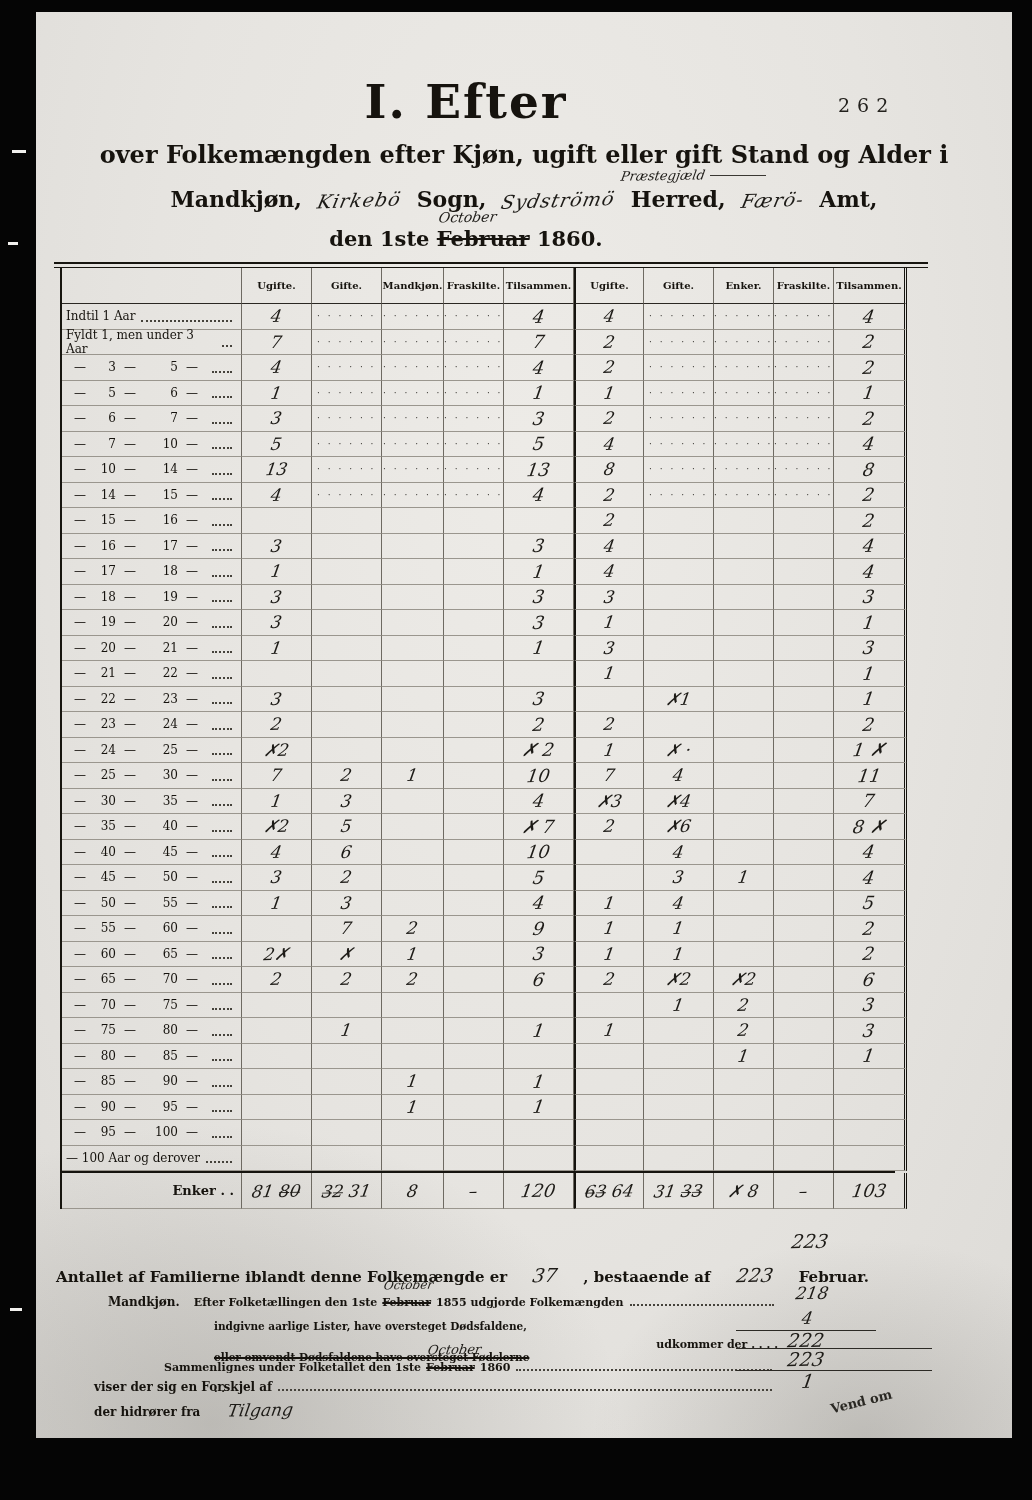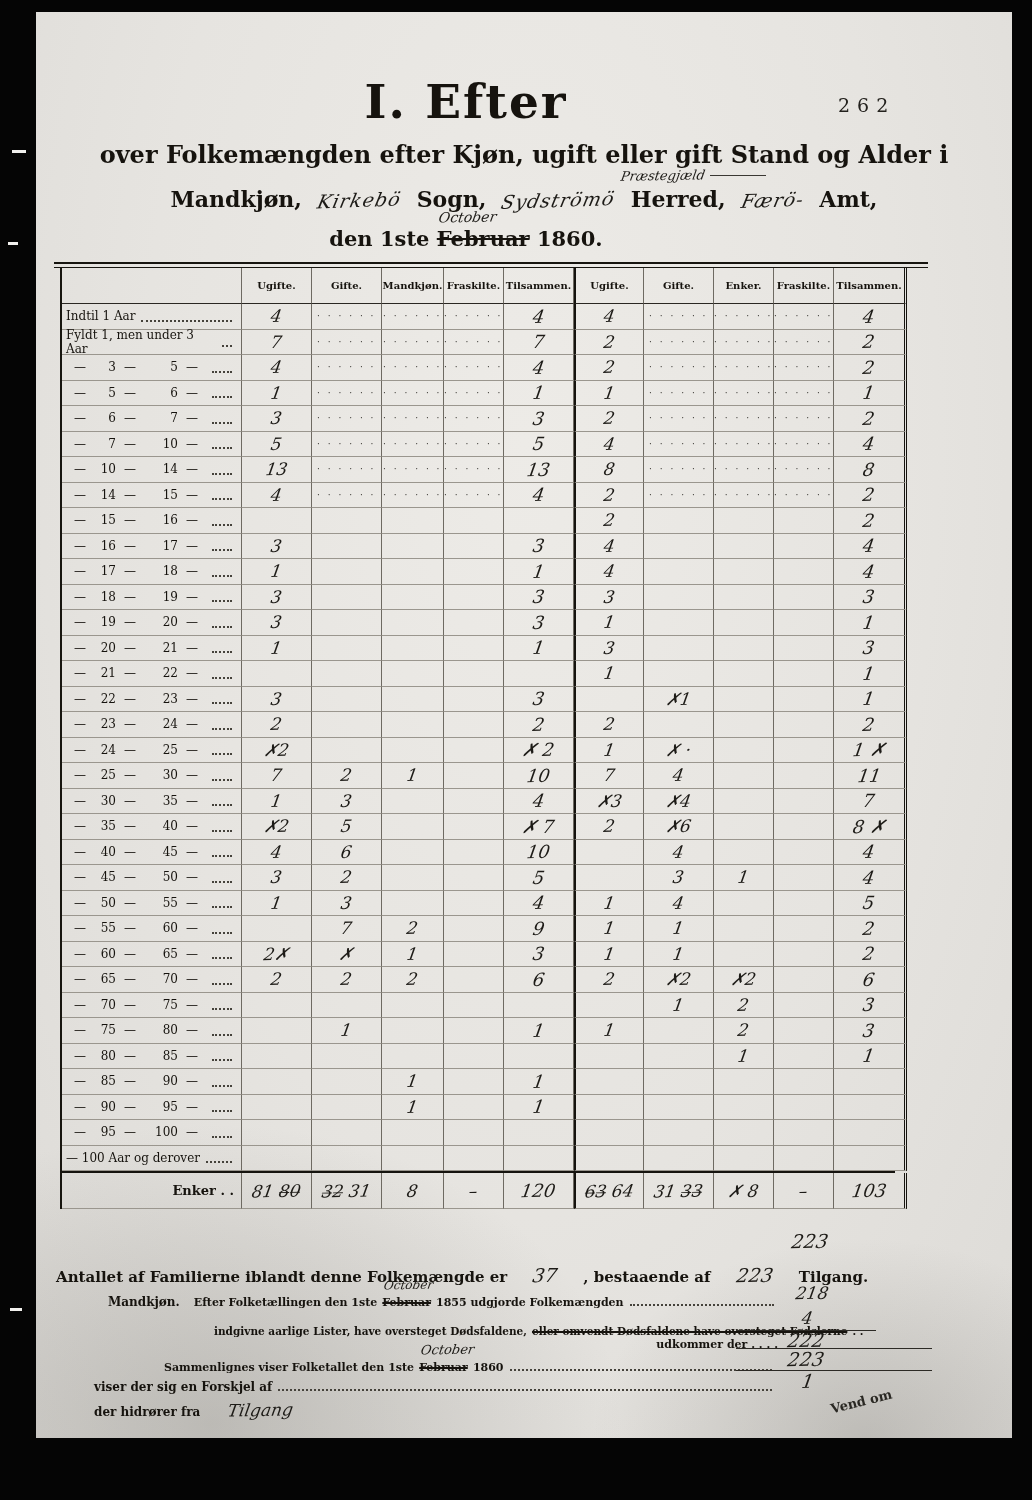--- a/index.html
+++ b/index.html
@@ -1208,51 +1208,51 @@
         </div>
       </div>
 
     <span class="hw fval" style="top:1218px;left:756px;">223</span>
 
     <div class="fline" style="top:1252px;left:20px;width:740px;">
       <span class="fp b15">Antallet af Familierne iblandt denne Folkemængde er</span>
       <span class="hw gapL gapR" style="font-size:19px;">37</span>
       <span class="fp b15">, bestaaende af</span>
       <span class="hw gapL gapR" style="font-size:19px;">223</span>
-      <span class="fp b15">Tilgang.</span>
+      <span class="fp b15">Februar.</span>
     </div>
 
     <div class="fline" style="top:1279px;left:72px;width:672px;">
       <span class="fp anml">Mandkjøn.</span>
       <span class="fp s11">Efter Folketællingen den 1ste</span>&nbsp;
       <span class="mw">
         <span class="fp s11 strike">Februar</span>
         <span class="hw above" style="font-size:12px;top:-13px;">October</span>
       </span>&nbsp;
       <span class="fp s11">1855 udgjorde Folkemængden</span>
       <span class="lead"></span>
     </div>
     <span class="hw fval" style="top:1271px;left:760px;font-size:17px;">218</span>
 
-    <div class="fline" style="top:1308px;left:178px;">
+    <div class="fline" style="top:1308px;left:178px;flex-direction:column;">
       <span class="fp s10">indgivne aarlige Lister, have oversteget Dødsfaldene,</span>&nbsp;
       <span class="fp s10 strike">eller omvendt Dødsfaldene have oversteget Fødslerne</span>&nbsp;
       <span class="fp s10">. .</span>
     </div>
     <span class="hw fval" style="top:1296px;left:766px;font-size:17px;">4</span>
     <div class="rule" style="top:1318px;left:700px;width:140px;"></div>
 
     <div class="fline" style="top:1326px;left:560px;width:182px;justify-content:flex-end;">
       <span class="fp s11">udkommer der . . . .</span>
     </div>
     <span class="hw fval" style="top:1317px;left:752px;">222</span>
     <div class="rule" style="top:1336px;left:700px;width:196px;"></div>
 
     <div class="fline" style="top:1344px;left:128px;width:614px;">
-      <span class="fp s11">Sammenlignes viser Folketallet den 1ste</span>&nbsp;
+      <span class="fp s11">Sammenlignes under Folketallet den 1ste</span>&nbsp;
       <span class="mw">
         <span class="fp s11 strike">Februar</span>
         <span class="hw above" style="font-size:13px;top:-14px;">October</span>
       </span>&nbsp;
       <span class="fp s11">1860</span>
       <span class="lead"></span>
     </div>
     <span class="hw fval" style="top:1336px;left:752px;">223</span>
     <div class="rule" style="top:1358px;left:700px;width:196px;"></div>
 

